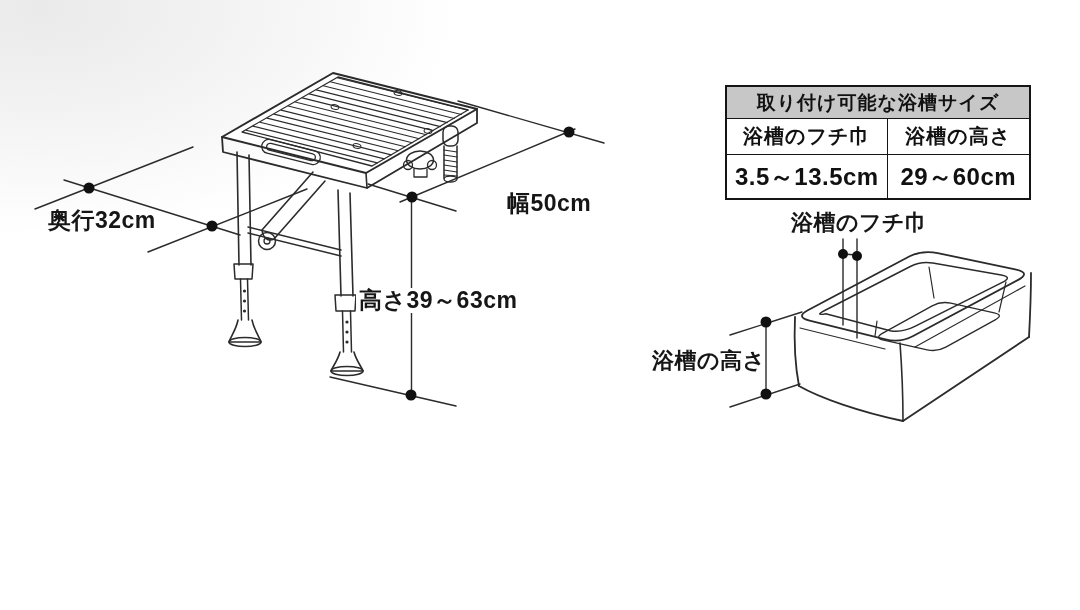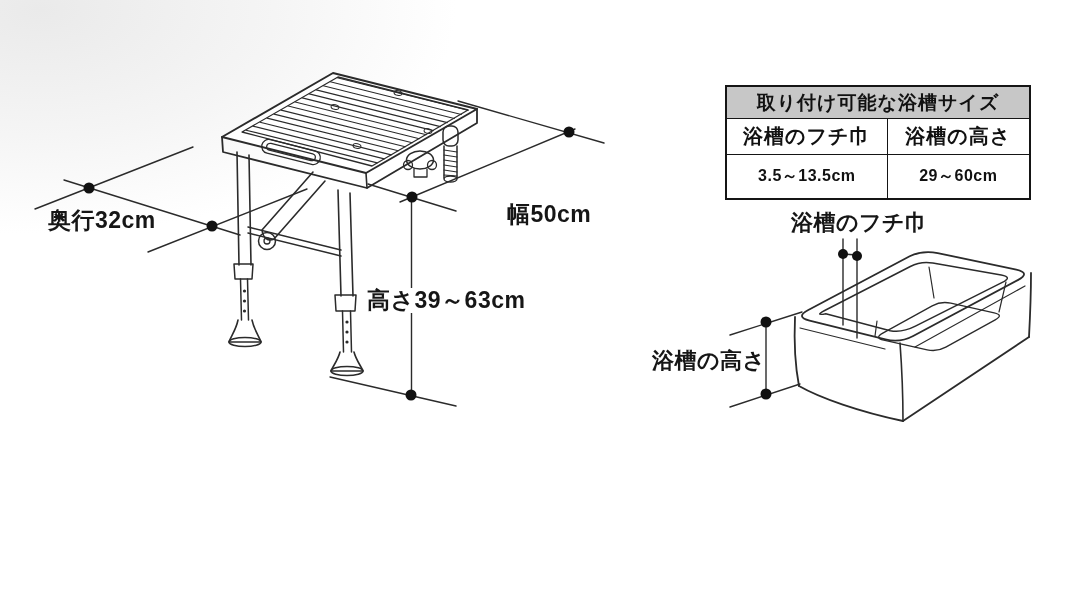--- a/index.html
+++ b/index.html
@@ -29,21 +29,21 @@
     border:1.8px solid #151515;text-align:center;vertical-align:middle;
     padding:0;color:#111;
   }
   .spec-table .title-row th{
     background:#c7c7c7;height:31px;font-size:19px;font-weight:bold;letter-spacing:1px;
   }
   .spec-table .head-row th{
     background:#fff;height:35px;font-size:20px;font-weight:bold;letter-spacing:1px;
   }
   .spec-table .value-row td{
-    height:43px;font-size:16px;font-weight:600;letter-spacing:.5px;
+    height:43px;font-size:24px;font-weight:600;letter-spacing:.5px;
   }
   .col-a{width:53%;} .col-b{width:47%;}
 </style>
 </head>
 <body>
 
 <div id="canvas">
 
   <svg width="1080" height="610" viewBox="0 0 1080 610">
     <g stroke="#2b2b2b" fill="none" stroke-linecap="round" stroke-linejoin="round">
@@ -164,23 +164,23 @@
           <path d="M800,384 L730,407"></path>
           <circle cx="766" cy="322" r="5.5" fill="#111" stroke="none"></circle>
           <circle cx="766" cy="394" r="5.5" fill="#111" stroke="none"></circle>
         </g>
       </g>
     </g>
   </svg>
 
   <div class="dim-label" style="left:48px;top:209px;text-align:center;">奥行32cm</div>
 
-  <div class="dim-label" style="left:483px;top:203px;padding-left:24px;">幅50cm</div>
-
-  <div class="dim-label on-line" style="left:364px;top:288px;">高さ39～63cm</div>
+  <div class="dim-label" style="left:483px;top:192px;padding-left:24px;">幅50cm</div>
+
+  <div class="dim-label on-line" style="left:356px;top:288px;">高さ39～63cm</div>
 
   <div class="tub-label" style="left:791px;top:212px;">浴槽のフチ巾</div>
 
   <div class="tub-label" style="left:652px;top:350px;">浴槽の高さ</div>
 
   <table class="spec-table">
     <colgroup>
         <col class="col-a">
         <col class="col-b">
       </colgroup>

